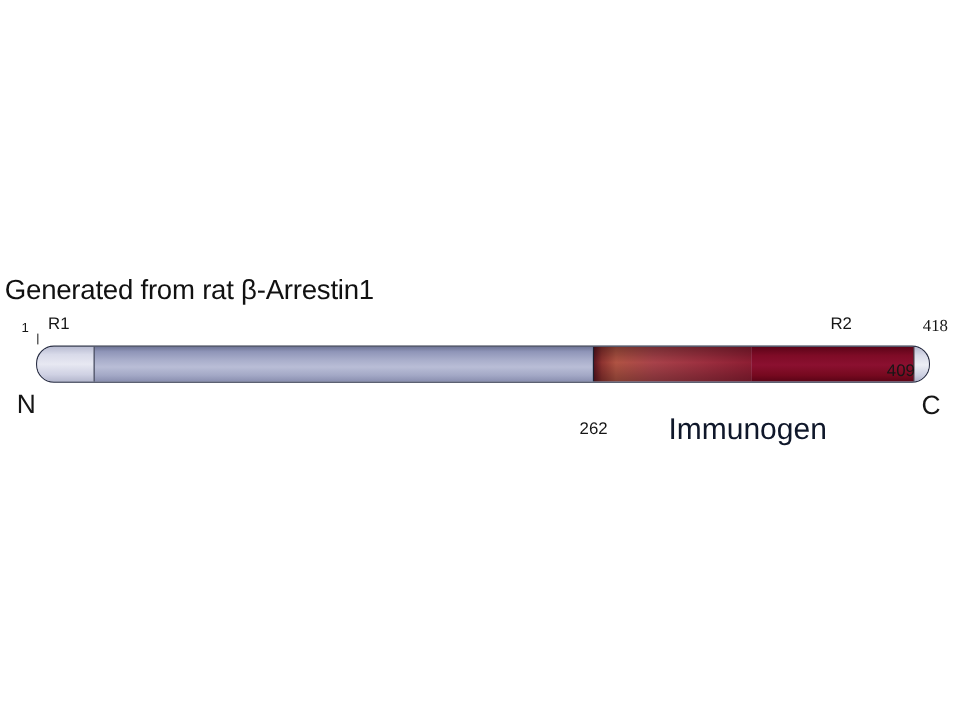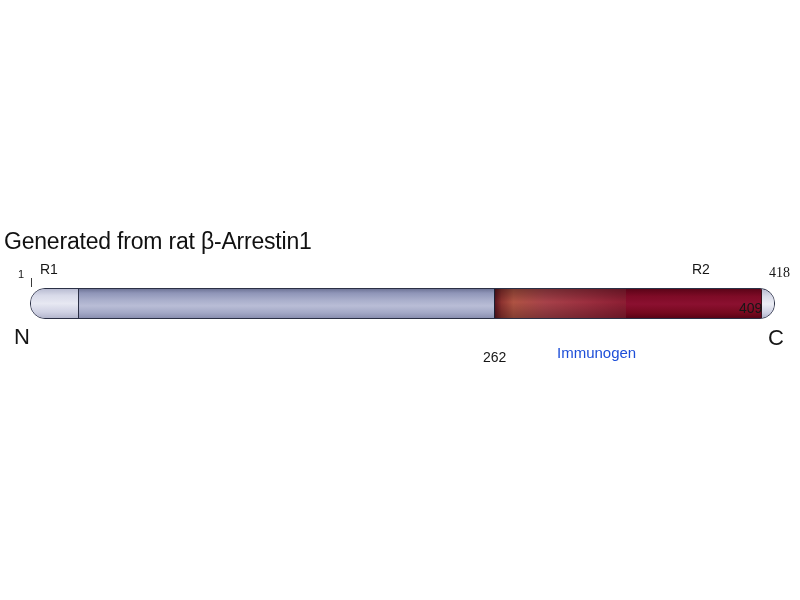--- a/index.html
+++ b/index.html
@@ -132,22 +132,22 @@
 
   #lbl-n    { left: 14px;  top: 324px; }
   #lbl-262  { left: 483px; top: 318px; margin-top: 31px; }
   #lbl-409  { left: 739px; top: 300px; }
   #lbl-c    { left: 768px; top: 325px; }
 
   #lbl-immunogen {
     position: absolute;
     left: 557px;
     top: 344px;
-    font-size: 15px;
-    color: #1d4ed8;
+    font-size: 25px;
+    color: #0f172a;
     white-space: nowrap;
   }
 </style>
 </head>
 <body>
 
 <div id="figure">
 
   <div id="title">Generated from rat β-Arrestin1</div>
 

